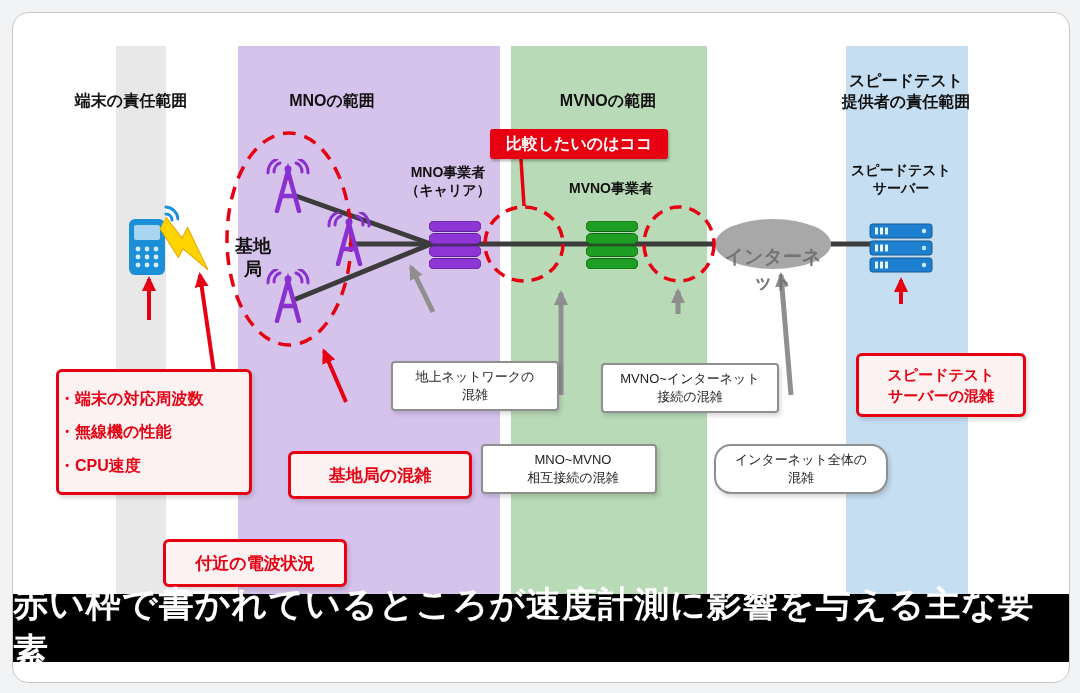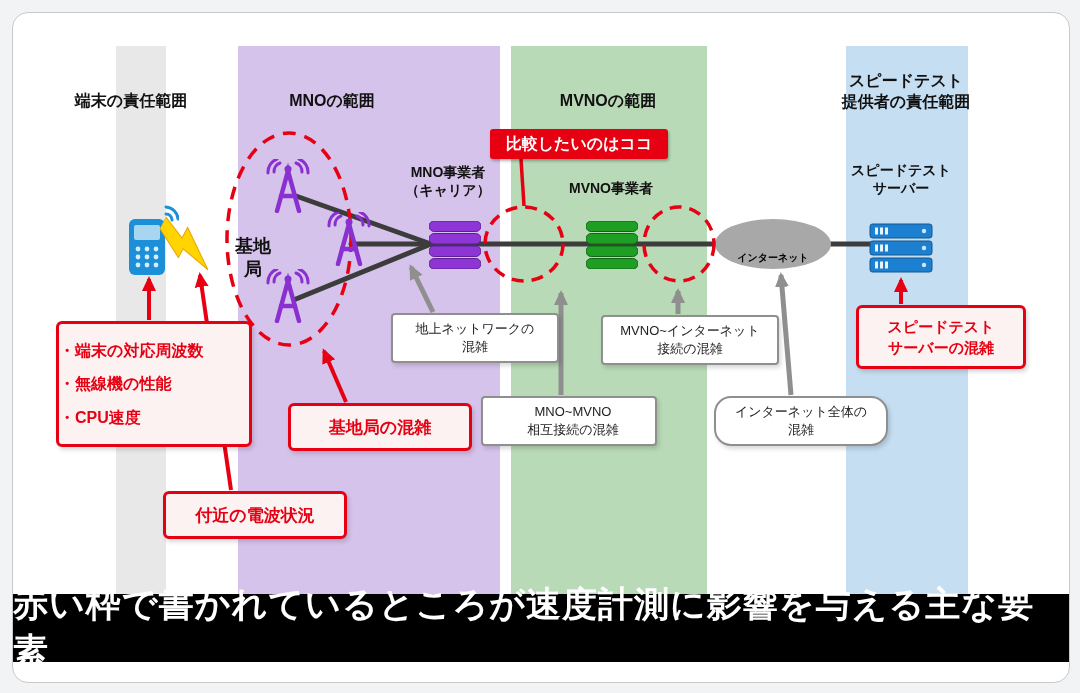--- a/index.html
+++ b/index.html
@@ -20,33 +20,33 @@
   .t-speedtest{left:793px;top:58px;width:200px;}
   .overlay{position:absolute;left:0;top:0;width:1056px;height:669px;pointer-events:none;}
   .badge{position:absolute;left:477px;top:116px;width:178px;height:30px;background:#e60012;color:#fff;
         font-weight:bold;font-size:16px;display:flex;align-items:center;justify-content:center;
         border-radius:3px;box-shadow:1px 2px 3px rgba(0,0,0,.3);}
   .node-label{position:absolute;text-align:center;font-weight:bold;font-size:14px;color:#111;
         white-space:pre-line;line-height:1.3;}
   .lbl-base{left:214px;top:222px;width:52px;font-size:18px;}
   .lbl-mno{left:360px;top:150px;width:150px;}
   .lbl-mvno{left:523px;top:166px;width:150px;}
-  .lbl-internet{left:702px;top:238px;width:116px;color:#000000;font-size:10px;}
+  .lbl-internet{left:702px;top:232px;width:116px;color:#737373;font-size:19px;}
   .lbl-server{left:813px;top:148px;width:150px;}
   .icon{position:absolute;}
   .i-phone{left:112px;top:192px;}
   .i-bolt{left:156px;top:198px;transform:rotate(-62deg);}
   .i-ant1{left:252px;top:146px;}
   .i-ant2{left:313px;top:199px;}
   .i-ant3{left:252px;top:256px;}
   .i-mno{left:416px;top:208px;}
   .i-mvno{left:573px;top:208px;}
   .i-server{left:856px;top:210px;}
   .callout{position:absolute;background:#fff;display:flex;align-items:center;justify-content:center;
-        text-align:center;white-space:pre-line;box-shadow:2px 3px 4px rgba(0,0,0,.15);}
+        text-align:center;white-space:pre-line;box-shadow:2px 3px 4px rgba(0,0,0,.15);margin-top:48px;}
   .gray{border:2px solid #8f8f8f;border-radius:4px;font-size:13px;color:#222;line-height:1.4;}
   .red{border:3px solid #e60012;border-radius:6px;color:#e60012;font-weight:bold;background:#fdf2f2;}
   .c-device{left:43px;top:308px;width:196px;height:126px;font-size:16px;text-align:left;
         justify-content:flex-start;padding-left:0;box-sizing:border-box;line-height:2.1;}
   .c-base{left:275px;top:390px;width:178px;height:42px;font-size:17px;}
   .c-radio{left:150px;top:478px;width:178px;height:42px;font-size:17px;}
   .c-server{left:843px;top:292px;width:164px;height:58px;font-size:15px;line-height:1.4;}
   .c-ground{left:378px;top:300px;width:164px;height:46px;}
   .c-mnomvno{left:468px;top:383px;width:164px;height:46px;padding-left:8px;}
   .c-mvnonet{left:588px;top:302px;width:174px;height:46px;}

